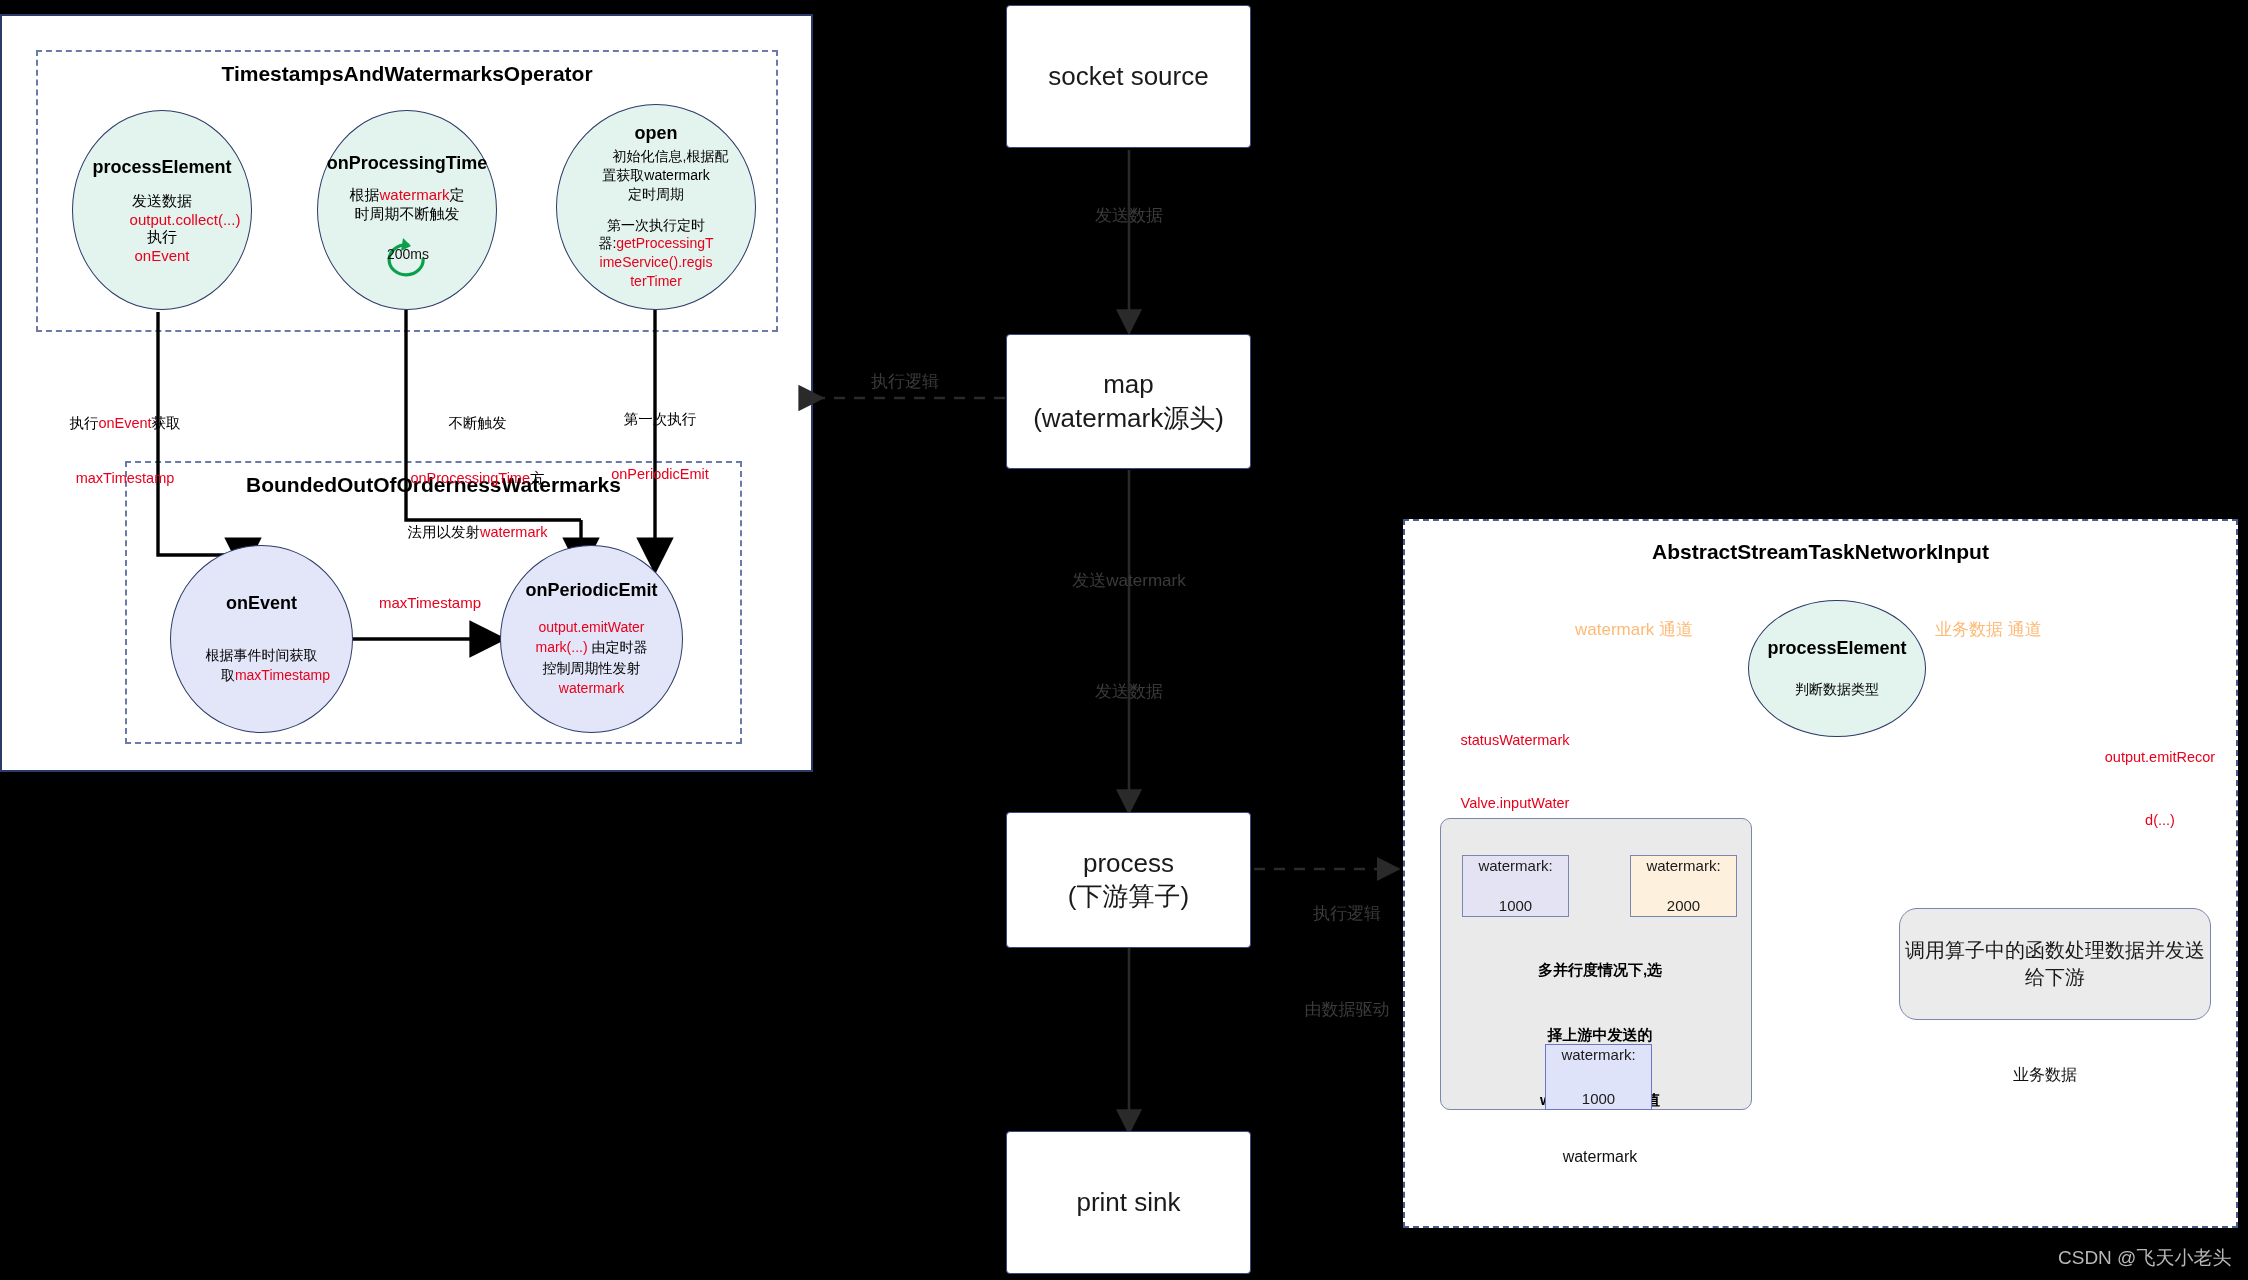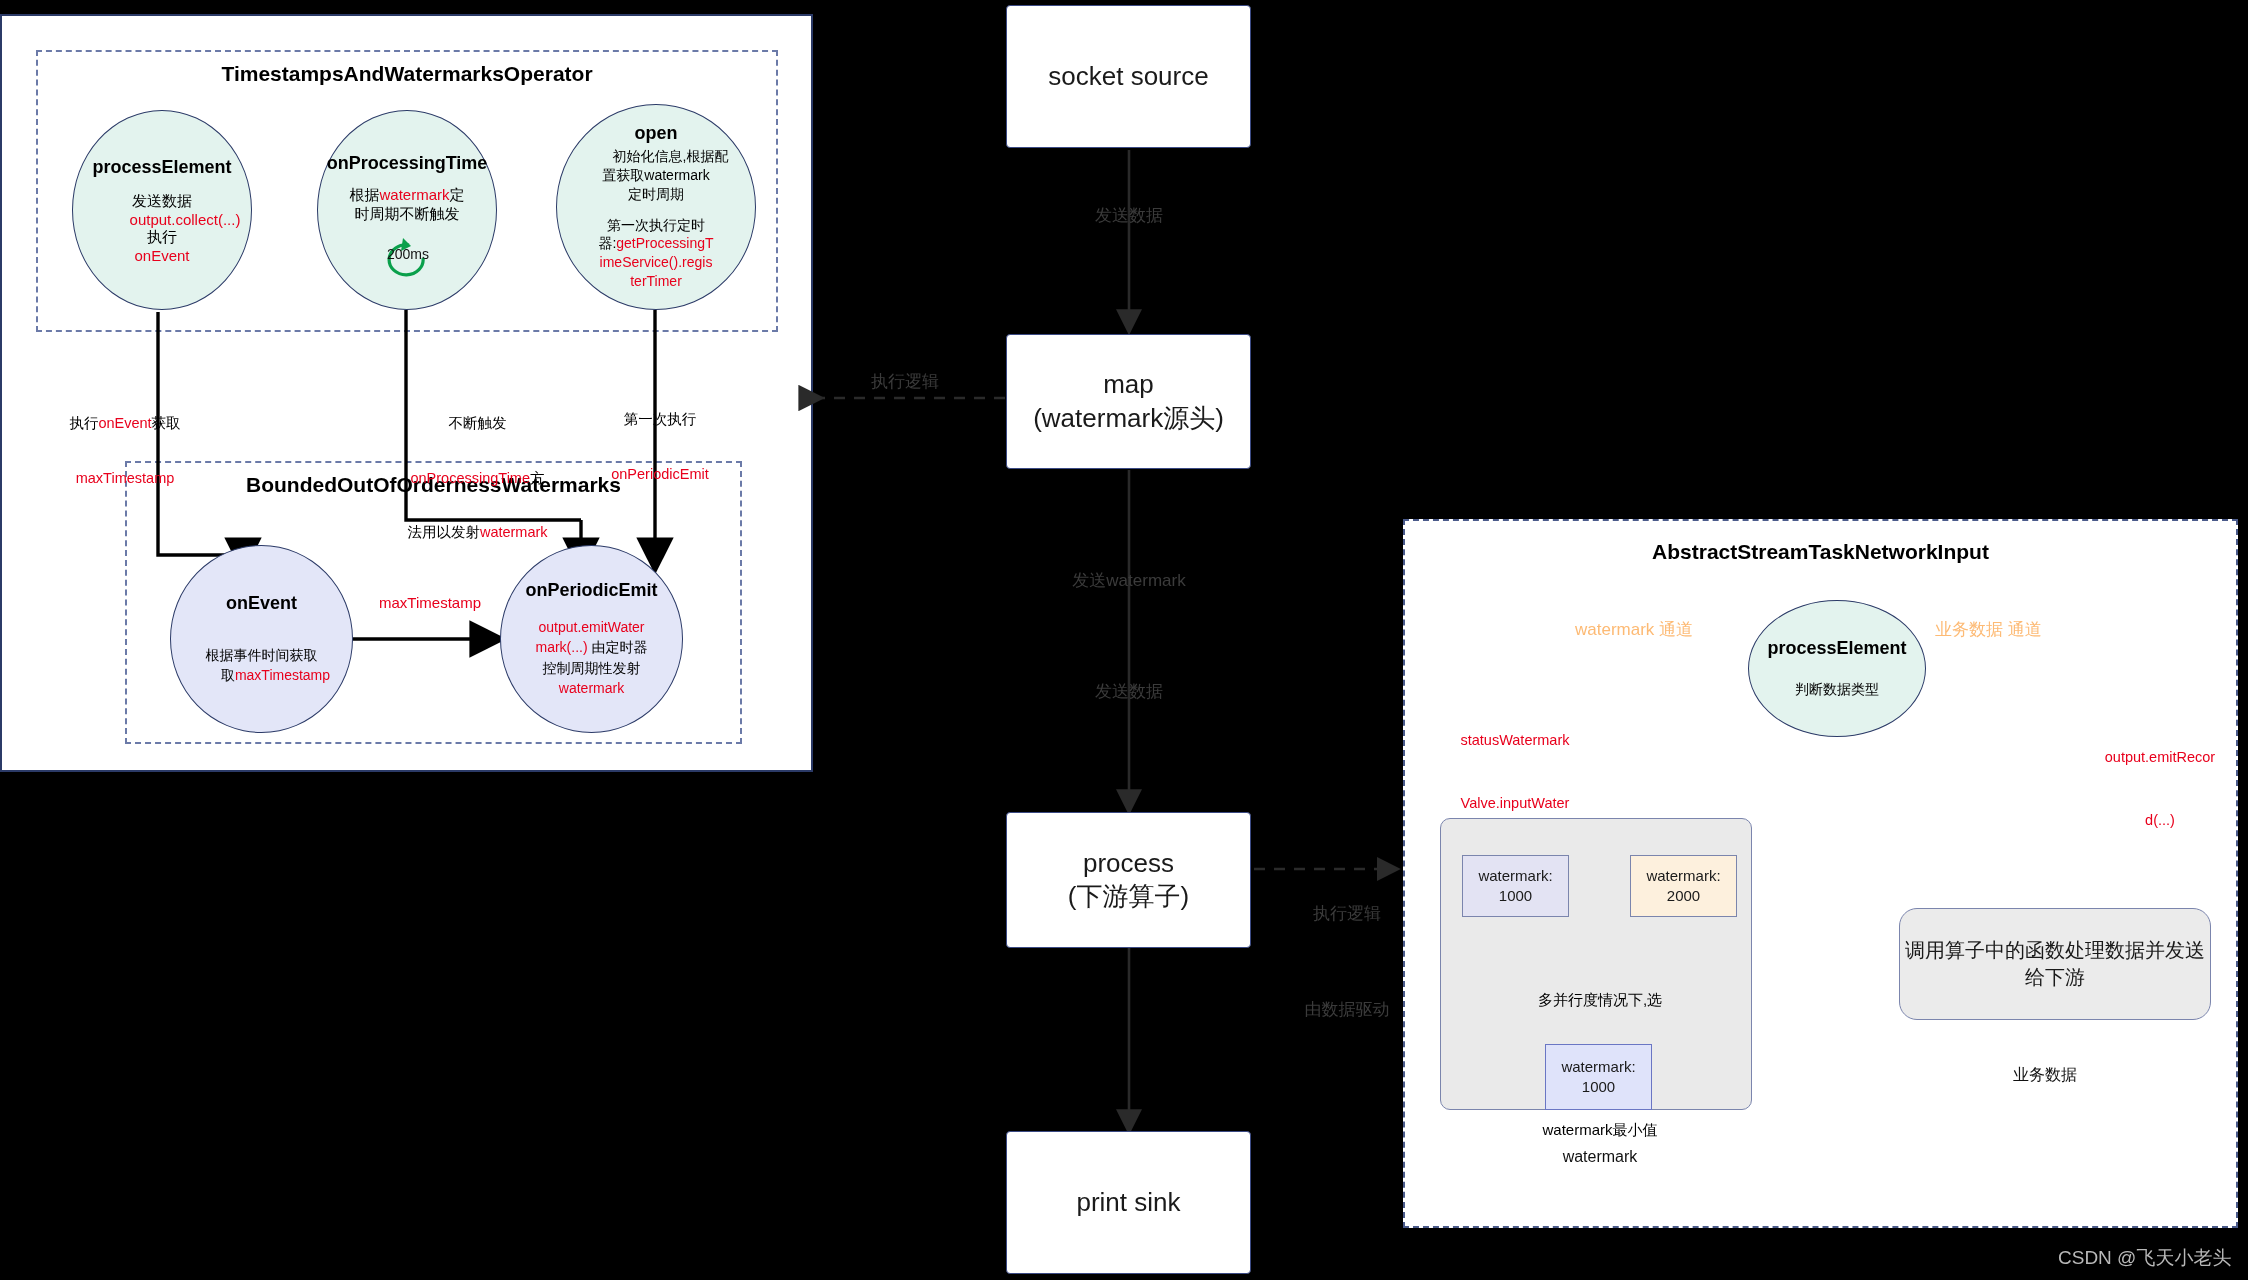--- a/index.html
+++ b/index.html
@@ -18,21 +18,21 @@
   .e-blue{background:#e3e6f8;border:1.5px solid #2b3a67;border-radius:50%;}
   .ttl{font-weight:bold;color:#000;}
   .red{color:#e8001c;}
   .blk{color:#000;}
   .rect-node{position:absolute;background:#fff;border:1.5px solid #3b4a84;border-radius:4px;
              display:flex;align-items:center;justify-content:center;text-align:center;
              color:#1a1a1a;box-sizing:border-box;}
   .lbl{position:absolute;text-align:center;white-space:pre;line-height:1.25;}
   .lbl-grey{color:#3b3b3b;}
   .wm-group{position:absolute;background:#eaeaea;border:1.5px solid #7b85ad;border-radius:10px;box-sizing:border-box;}
-  .wm-box{position:absolute;display:flex;flex-direction:column;align-items:center;justify-content:center;
+  .wm-box{position:absolute;display:flex;flex-direction:column;align-items:center;justify-content:space-between;
           text-align:center;box-sizing:border-box;color:#1a1a1a;}
   .wm-purple{background:#e3e3f3;border:1.5px solid #7b85ad;}
   .wm-cream{background:#fdf0dd;border:1.5px solid #7b85ad;}
   .wm-blue2{background:#dfe3fa;border:1.5px solid #6a76c4;}
   .proc-box{position:absolute;background:#ebebeb;border:1.5px solid #7b85ad;border-radius:8px;
             display:flex;align-items:center;justify-content:center;text-align:center;
             color:#1a1a1a;box-sizing:border-box;}
   .csdn{position:absolute;color:#b8b8b8;font-size:19px;white-space:nowrap;}
   .chan-lbl{position:absolute;font-weight:normal;color:#fdba74;white-space:nowrap;}
 </style>
@@ -219,21 +219,21 @@
 <div class="wm-box wm-purple" style="left:1462px;top:855px;width:107px;height:62px;font-size:15px;line-height:1.35;">
   <div>watermark:</div>
   <div>1000</div>
 </div>
 
 <div class="wm-box wm-cream" style="left:1630px;top:855px;width:107px;height:62px;font-size:15px;line-height:1.35;">
   <div>watermark:</div>
   <div>2000</div>
 </div>
 
-<div class="lbl" style="left:1500px;top:945px;width:200px;font-size:15px;line-height:1.45;color:#000;">
+<div class="lbl" style="left:1500px;top:915px;width:200px;font-size:15px;line-height:1.45;color:#000;font-weight:bold;">
   <div>多并行度情况下,选</div>
   <div>择上游中发送的</div>
   <div>watermark最小值</div>
 </div>
 
 <div class="wm-box wm-blue2" style="left:1545px;top:1044px;width:107px;height:66px;font-size:15px;line-height:1.35;">
   <div>watermark:</div>
   <div>1000</div>
 </div>
 

